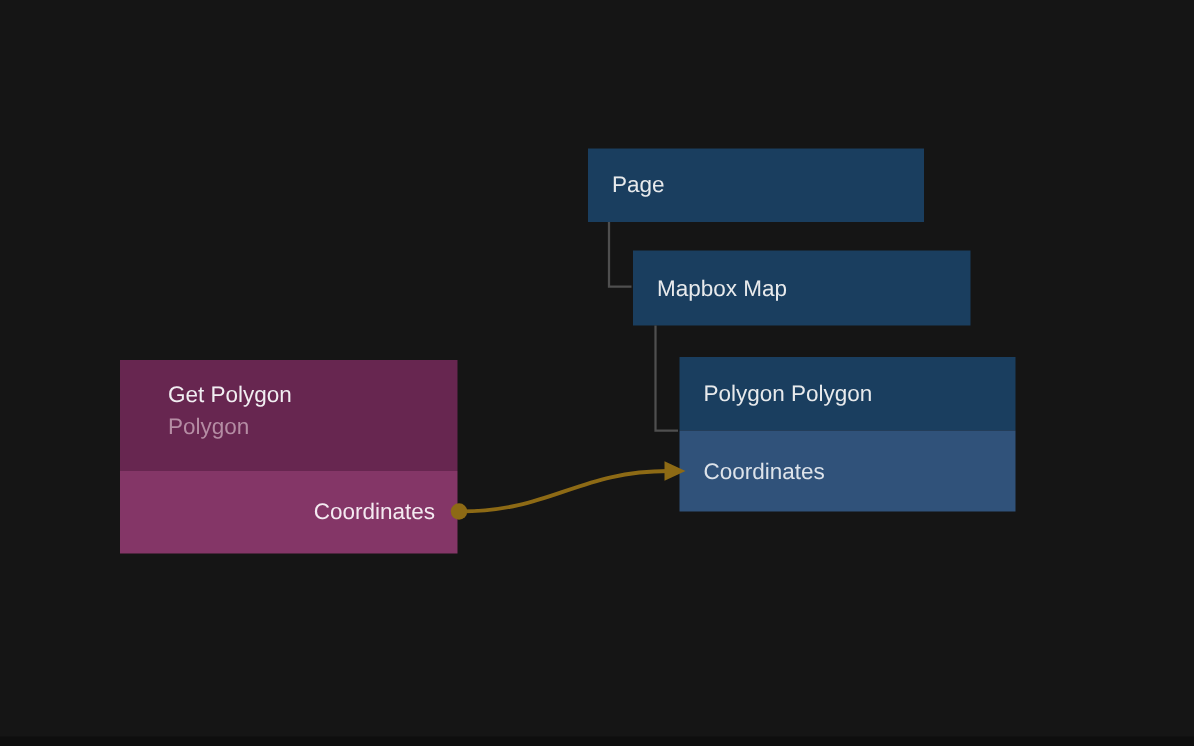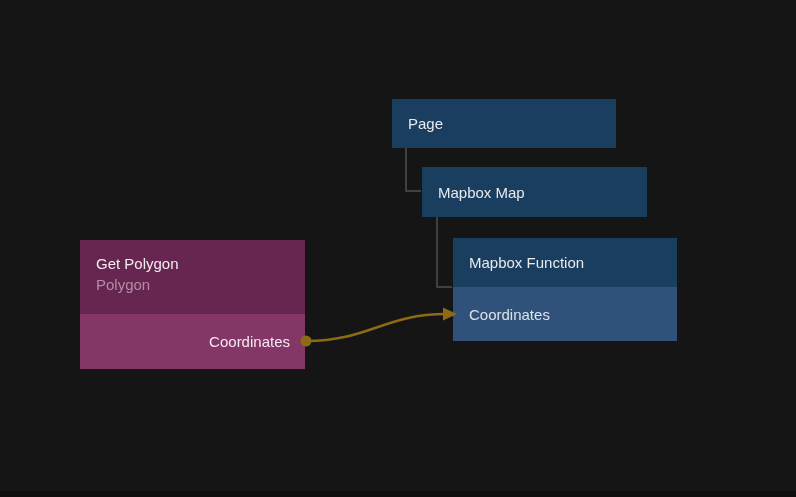--- a/index.html
+++ b/index.html
@@ -51,21 +51,21 @@
     display: flex;
     align-items: center;
     padding: 0 16px;
     color: #dde3ea;
   }
   
   .node-get-polygon { left: 80px; top: 240px; width: 225px; height: 129px; }
   .gp-header {
     background: var(--node-purple-header, #672650);
     height: 74px;
-    padding: 13px 16px 0 16px;
+    padding: 13px 16px 0 32px;
     box-sizing: border-box;
   }
   .gp-title {
     color: #f1eef2;
     line-height: 21px;
   }
   .gp-subtitle {
     color: var(--text-subtitle, #b58da4);
     line-height: 21px;
   }
@@ -92,21 +92,21 @@
   <div class="node blue-node node-page">
     <span>Page</span>
   </div>
 
   <div class="node blue-node node-mapbox-map">
     <span>Mapbox Map</span>
   </div>
 
   <div class="node node-mapbox-polygon">
     <div class="mp-header">
-      <span>Mapbox Function</span>
+      <span>Polygon Polygon</span>
     </div>
     <div class="mp-input-row">
       <span>Coordinates</span>
     </div>
   </div>
 
   <div class="node node-get-polygon">
     <div class="gp-header">
       <div class="gp-title">Get Polygon</div>
       <div class="gp-subtitle">Polygon</div>

